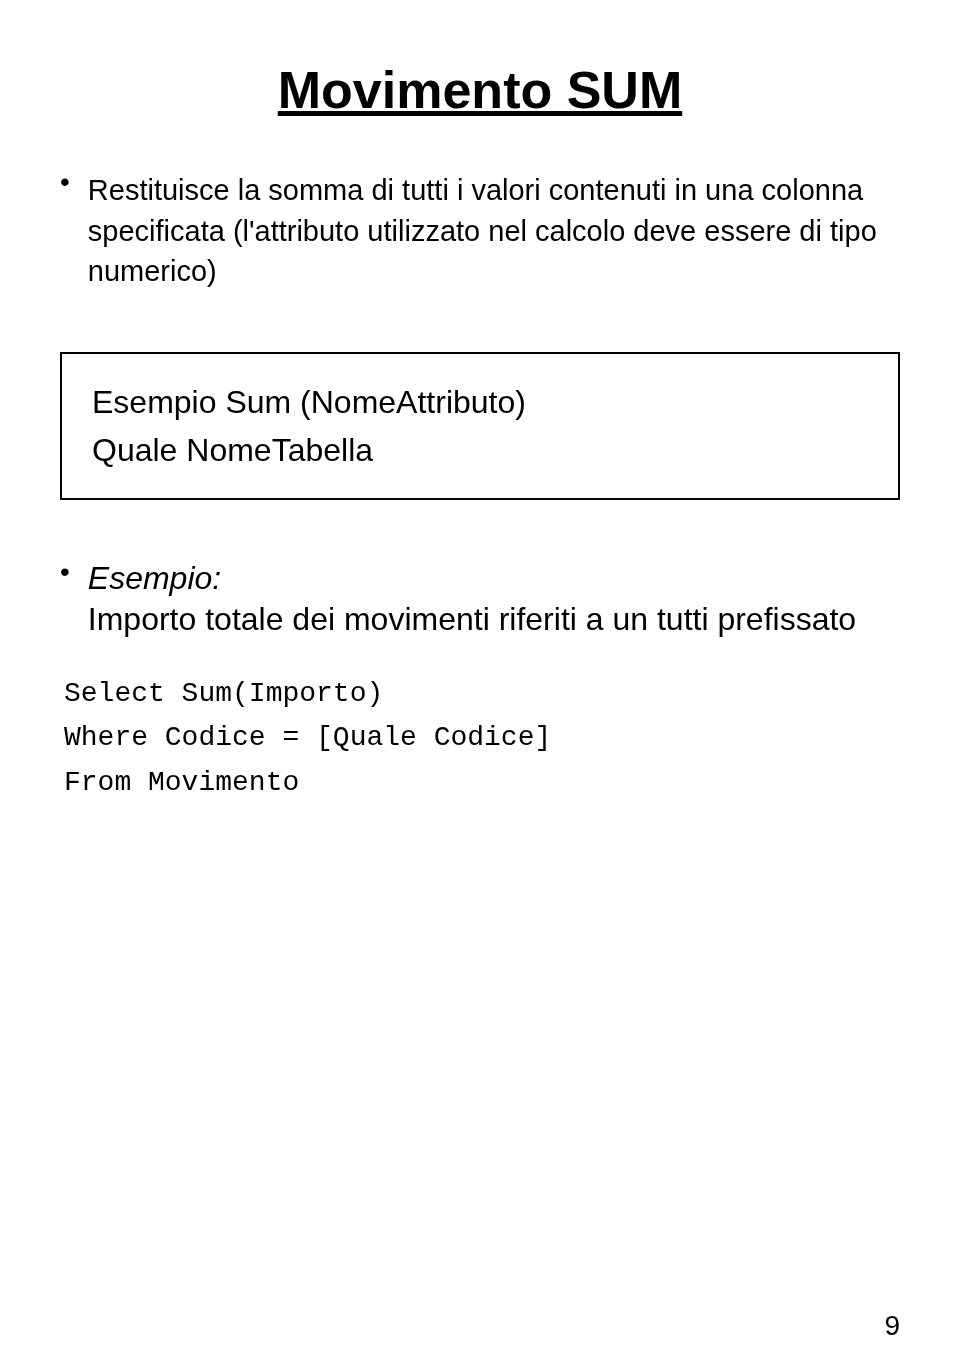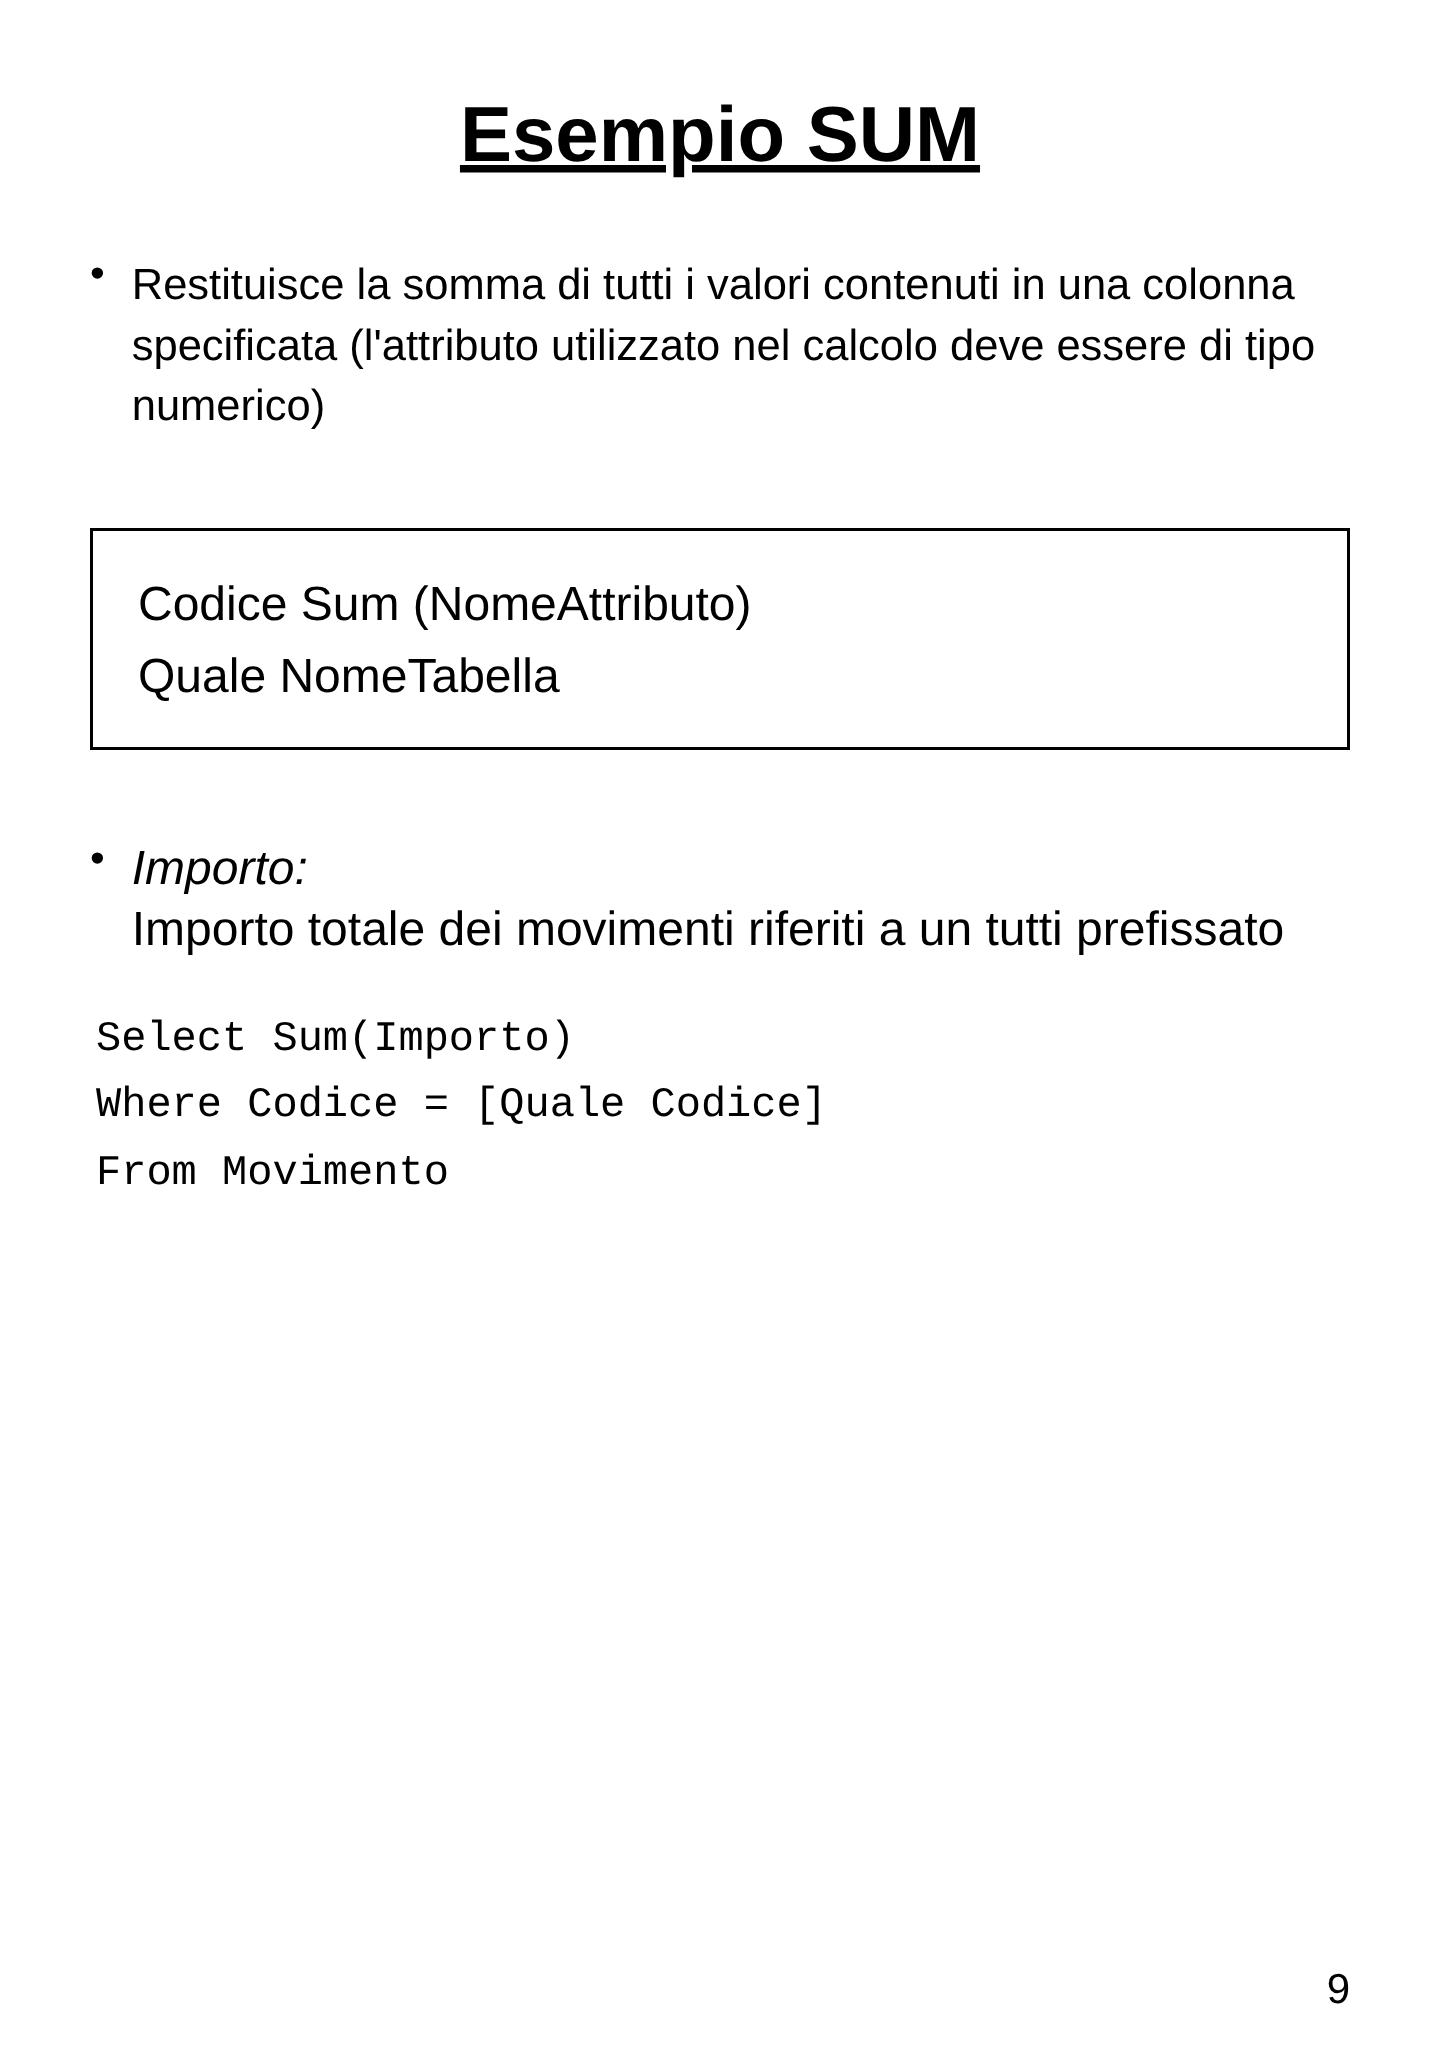--- a/index.html
+++ b/index.html
@@ -107,39 +107,39 @@
       right: 60px;
       font-size: 28px;
       font-family: Arial, Helvetica, sans-serif;
     }
   </style>
 </head>
 <body>
 
 <div class="page-container">
 
-  <h1 class="page-title">Esempio SUM</h1>
+  <h1 class="page-title">Movimento SUM</h1>
 
   <div class="bullet-section">
     <div class="bullet-item">
       <span class="bullet-dot">•</span>
       <span class="bullet-text">Restituisce la somma di tutti i valori contenuti in una colonna specificata (l'attributo utilizzato nel calcolo deve essere di tipo numerico)</span>
     </div>
   </div>
 
   <div class="code-box">
-    <div class="code-box-text">Codice Sum (NomeAttributo)</div>
+    <div class="code-box-text">Esempio Sum (NomeAttributo)</div>
     <div class="code-box-text">Quale NomeTabella</div>
   </div>
 
   <div class="example-section">
     <div class="example-bullet">
       <span class="bullet-dot">•</span>
       <div>
-        <span class="italic-label">Importo:</span><br>
+        <span class="italic-label">Esempio:</span><br>
         <span class="example-text">Importo totale dei movimenti riferiti a un tutti prefissato</span>
       </div>
     </div>
   </div>
 
   <div class="mono-code">
     <div>Select Sum(Importo)</div>
     <div>  Where Codice = [Quale Codice]</div>
     <div>  From Movimento</div>
   </div>

